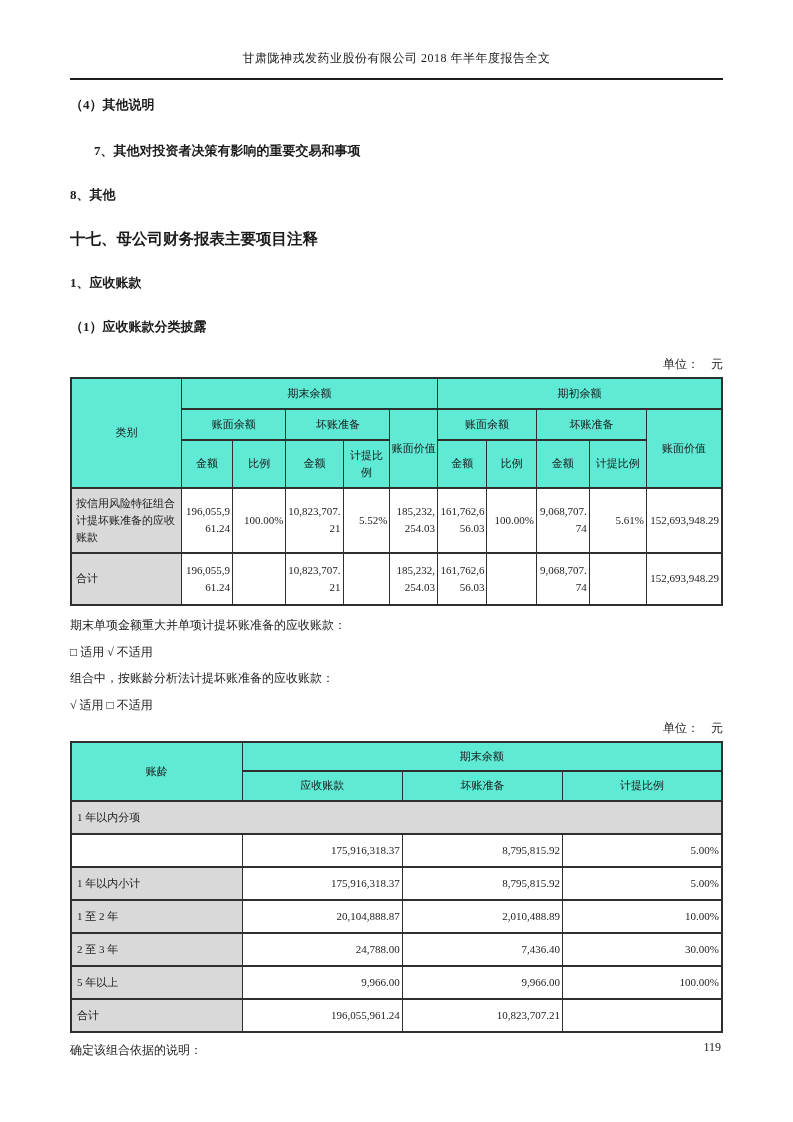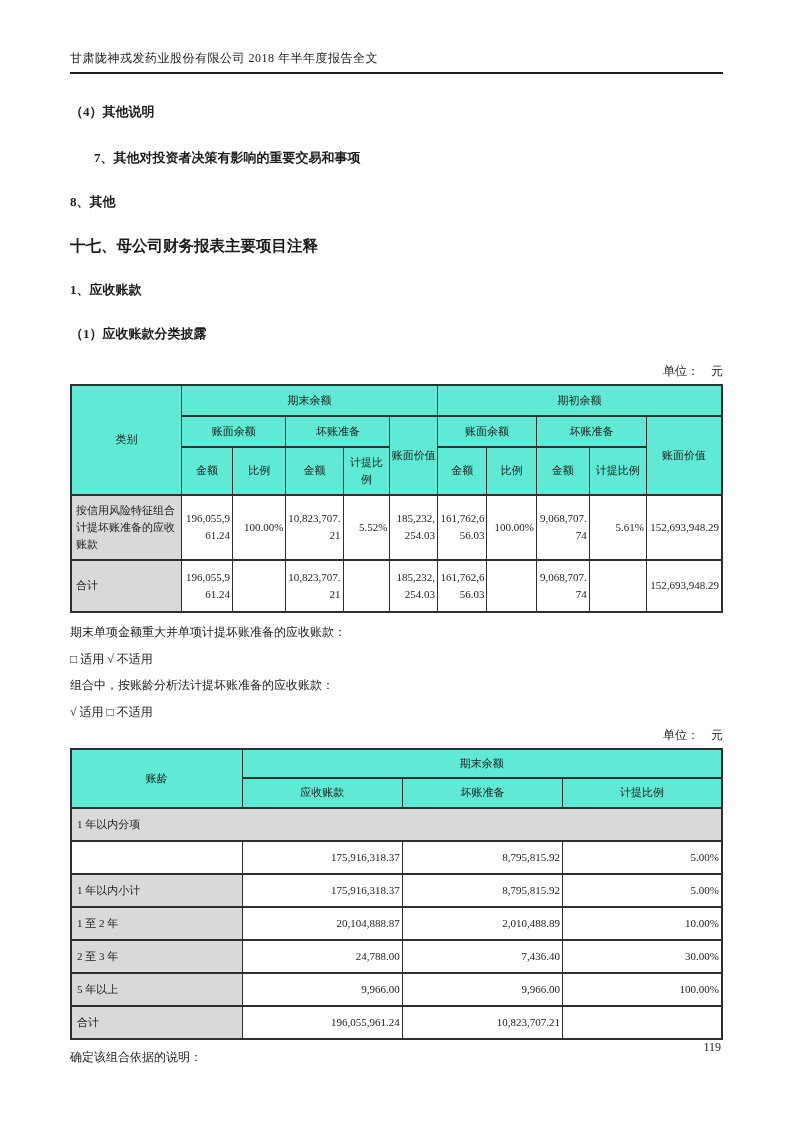--- a/index.html
+++ b/index.html
@@ -5,28 +5,28 @@
   * { box-sizing: border-box; margin: 0; padding: 0; }
   html, body { background: #ffffff; }
   body {
     width: 793px; height: 1122px; margin: 0 auto;
     font-family: "Liberation Serif", "DejaVu Serif", serif;
     color: #1b1b1b; overflow: hidden;
   }
   .page { position: relative; width: 793px; height: 1122px; padding: 0 70px; }
 
   .doc-header {
-    padding-top: 50px; padding-bottom: 5px;
-    text-align: left; font-size: 12px; letter-spacing: 0.5px;
+    padding-top: 50px; padding-bottom: 11px;
+    text-align: center; font-size: 12px; letter-spacing: 0.5px;
     border-bottom: 2px solid #1d1d1d;
   }
 
   .h { font-weight: bold; font-size: 13px; line-height: 1.4; }
   .h-item3   { margin-top: 31px; }
-  .h-item4   { margin-top: 29px; }
+  .h-item4   { margin-top: 16px; }
   .h-item7   { margin-top: 28px; margin-left: 24px; }
   .h-item8   { margin-top: 26px; }
   .h-chapter { margin-top: 23px; font-size: 15.5px; }
   .h-sec1    { margin-top: 25px; }
   .h-sec1-1  { margin-top: 26px; }
 
   .unit-line { margin-top: 19px; text-align: right; font-size: 12px; }
   .unit-line2 { margin-top: 7px; text-align: right; font-size: 12px; }
 
   table {

